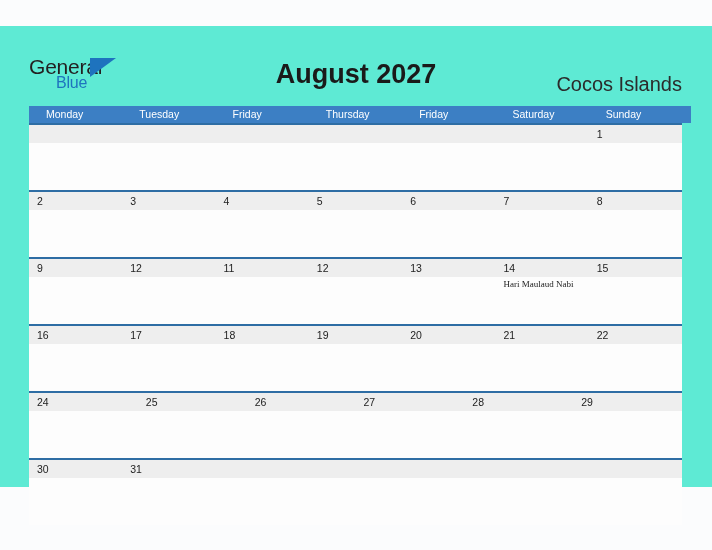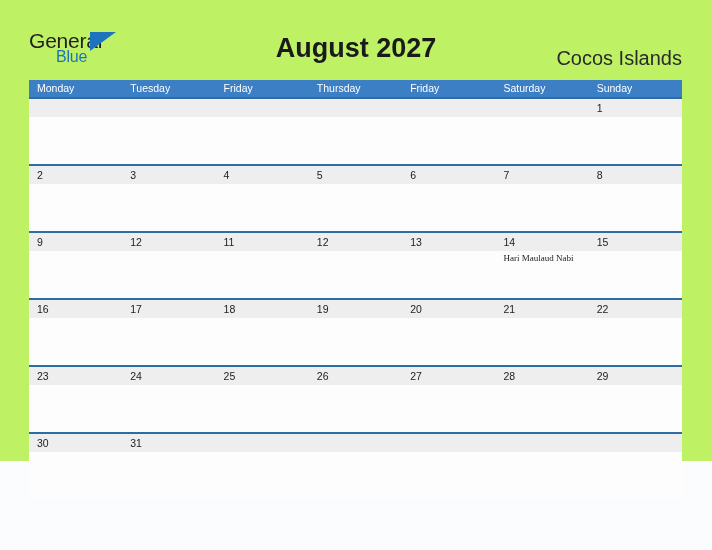--- a/index.html
+++ b/index.html
@@ -13,21 +13,22 @@
     background: #fbfcfd;
     font-family: "Liberation Sans", sans-serif;
     overflow: hidden;
     -webkit-font-smoothing: antialiased;
   }
 
   #page {
     position: relative;
     width: 712px;
     height: 461px;
-    background: #bef264;
+    background: #5eead4;
+    margin-top: 26px;
   }
 
   
   .topbar {
     position: absolute;
     left: 0;
     top: 0;
     width: 712px;
     height: 80px;
   }
@@ -98,20 +99,21 @@
     left: 29px;
     top: 80px;
     width: 653px;
   }
 
   .weekday-header {
     display: flex;
     width: 653px;
     height: 17px;
     background: #3c7fc4;
+    padding-left: 9px;
   }
   .weekday-cell {
     flex: 1 1 0;
     min-width: 0;
     color: #ffffff;
     font-size: 10.5px;
     line-height: 17px;
     padding-left: 8px;
     box-sizing: border-box;
     font-family: "Liberation Sans", sans-serif;
@@ -346,24 +348,20 @@
           <div class="day-number">22</div>
 
         </div>
       </div>
     </div>
 
     <div class="week-row">
       <div class="week-band"></div>
       <div class="week-cells">
         <div class="day-cell">
-          <div class="day-number">23</div>
-
-        </div>
-        <div class="day-cell">
           <div class="day-number">24</div>
 
         </div>
         <div class="day-cell">
           <div class="day-number">25</div>
 
         </div>
         <div class="day-cell">
           <div class="day-number">26</div>
 

